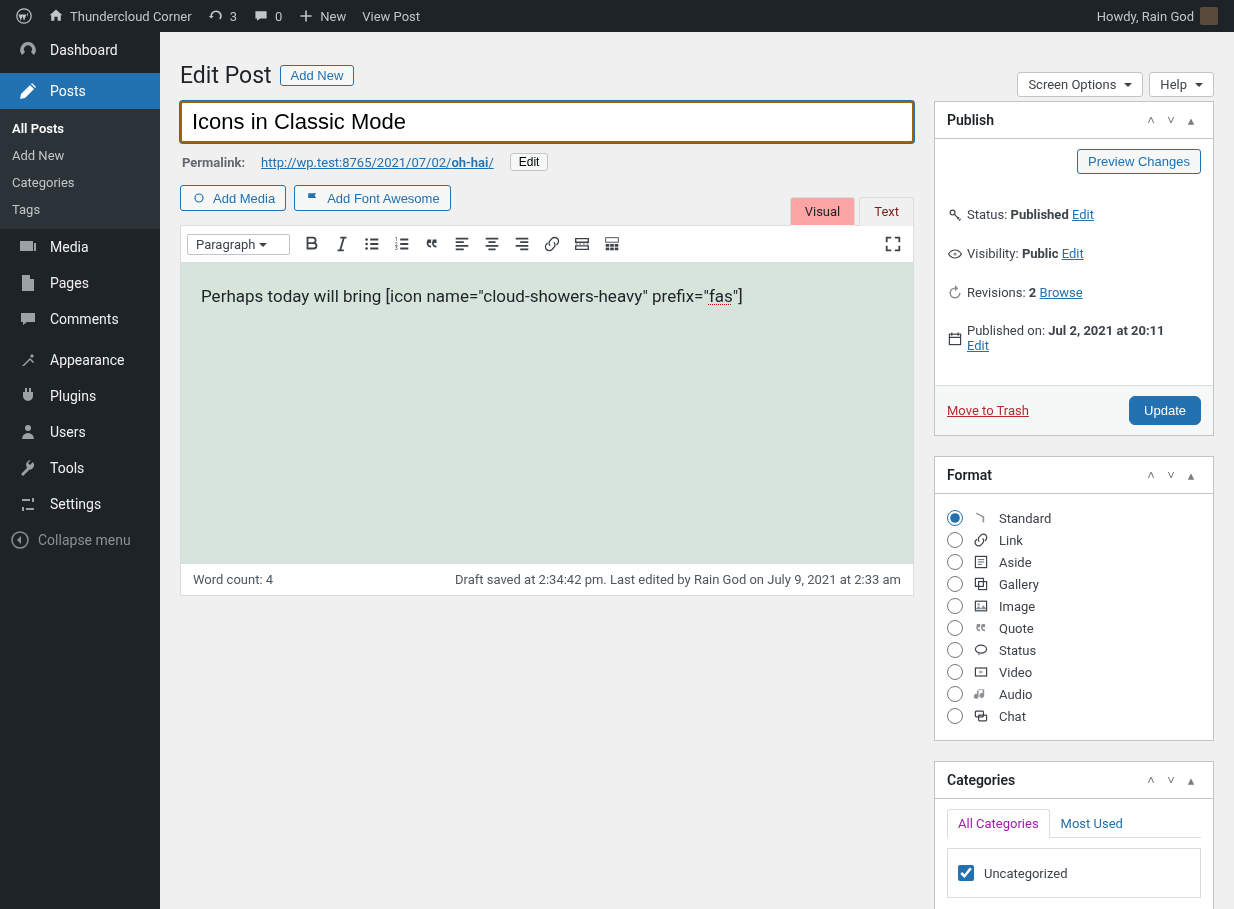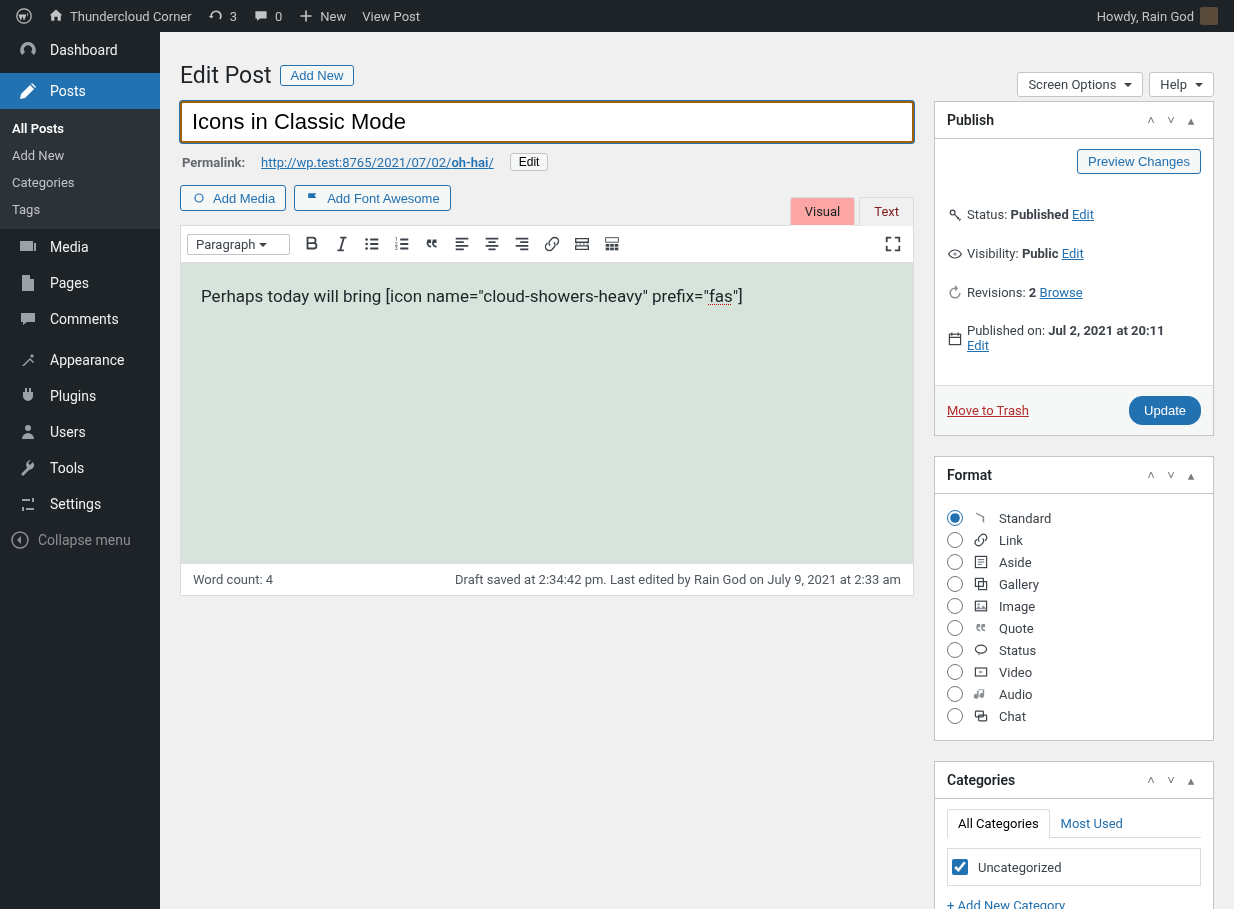--- a/index.html
+++ b/index.html
@@ -67,30 +67,30 @@
 .metabox { border: 1px solid #c3c4c7; background: #fff; margin-bottom: 20px; }
 .metabox-head { display:flex; align-items:center; padding: 10px 12px; border-bottom:1px solid #c3c4c7; }
 .metabox-head h2 { font-size:14px; font-weight:600; color:#1d2327; flex:1; }
 .metabox-head .handle { width:20px; text-align:center; color:#787c82; cursor:pointer; }
 .metabox-body { padding: 10px 12px; font-size:13px; }
 .pub-row { display:flex; align-items:center; gap:4px; margin:22px 0; }
 .pub-row svg { width:16px; height:16px; fill:#8c8f94; flex-shrink:0; margin-top:1px;}
 .pub-row a { color:#2271b1; text-decoration:underline; cursor:pointer;}
 .pub-actions { display:flex; align-items:center; padding:10px 12px; border-top:1px solid #dcdcde; background:#f6f7f7;}
 .trash-link { color:#b32d2e; text-decoration:underline; cursor:pointer;}
-.update-btn { margin-left:auto; background:#2271b1; color:#fff; border:1px solid #2271b1; border-radius:13px; padding:6px 14px; font-size:13px; cursor:pointer; font-weight:500;}
+.update-btn { margin-left:auto; background:#2271b1; color:#fff; border:1px solid #2271b1; border-radius:6px; padding:6px 14px; font-size:13px; cursor:pointer; font-weight:500;}
 .preview-btn { border:1px solid #2271b1; color:#2271b1; background:#f6f7f7; border-radius:3px; padding:4px 10px; font-size:13px; cursor:pointer; float:right; margin-bottom:10px;}
 .format-row { display:flex; align-items:center; gap:10px; margin:6px 0; }
 .format-row svg { width:16px; height:16px; fill:#8c8f94;}
 input[type=radio] { width:16px; height:16px; accent-color:#2271b1; cursor:pointer; }
 input[type=checkbox]{ width:16px; height:16px; accent-color:#2271b1; cursor:pointer;}
 .cat-tabs { display:flex; border-bottom:1px solid #dcdcde; margin-bottom:10px; }
 .cat-tab { padding:6px 10px; font-size:13px; cursor:pointer; color:#2271b1; border:1px solid transparent; border-bottom:none; }
-.cat-tab.active { border-color:#dcdcde; background:#fff; color:#000000; border-radius:3px 3px 0 0; margin-bottom:-1px;}
-.cat-list { border:1px solid #dcdcde; padding:4px; margin-bottom:12px;}
+.cat-tab.active { border-color:#dcdcde; background:#fff; color:#a21caf; border-radius:3px 3px 0 0; margin-bottom:-1px;}
+.cat-list { border:1px solid #dcdcde; padding:10px; margin-bottom:12px;}
 .cat-add { color:#2271b1; cursor:pointer;}
 .caret-down::after { content:""; display:inline-block; border:4px solid transparent; border-top-color:currentColor; margin-left:4px; transform:translateY(2px);}
 </style>
 </head>
 <body>
 
 <div id="adminbar">
   <div class="ab-left">
     <div class="ab-item">
         <svg viewBox="0 0 20 20">

